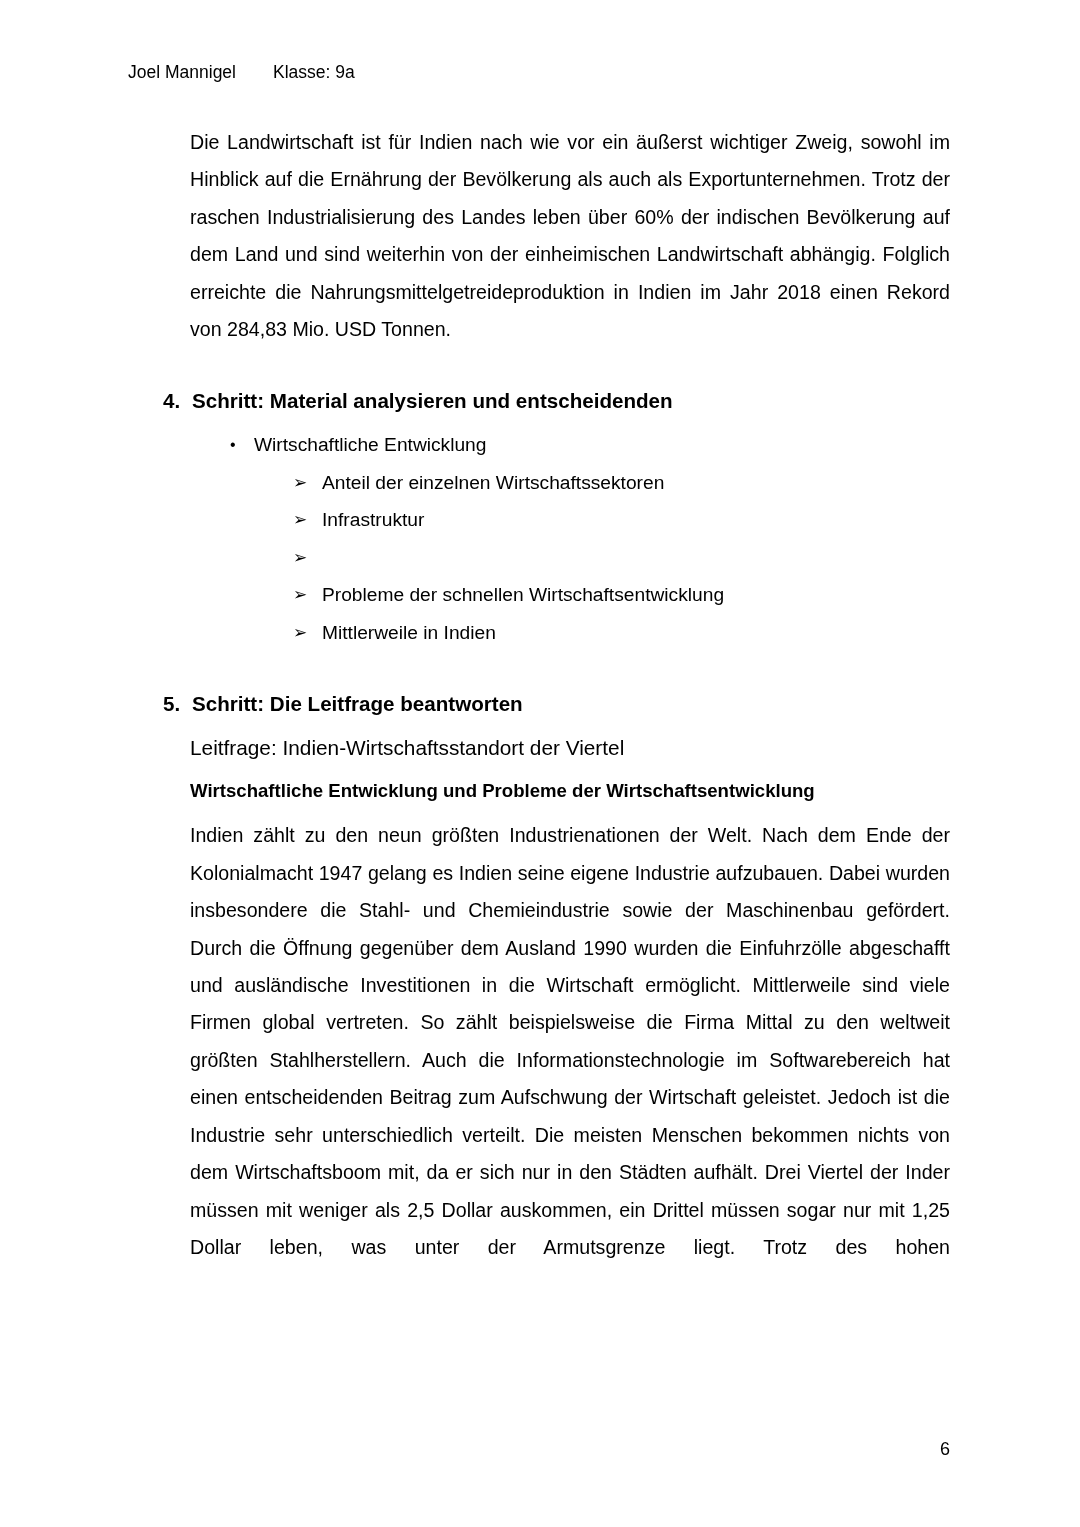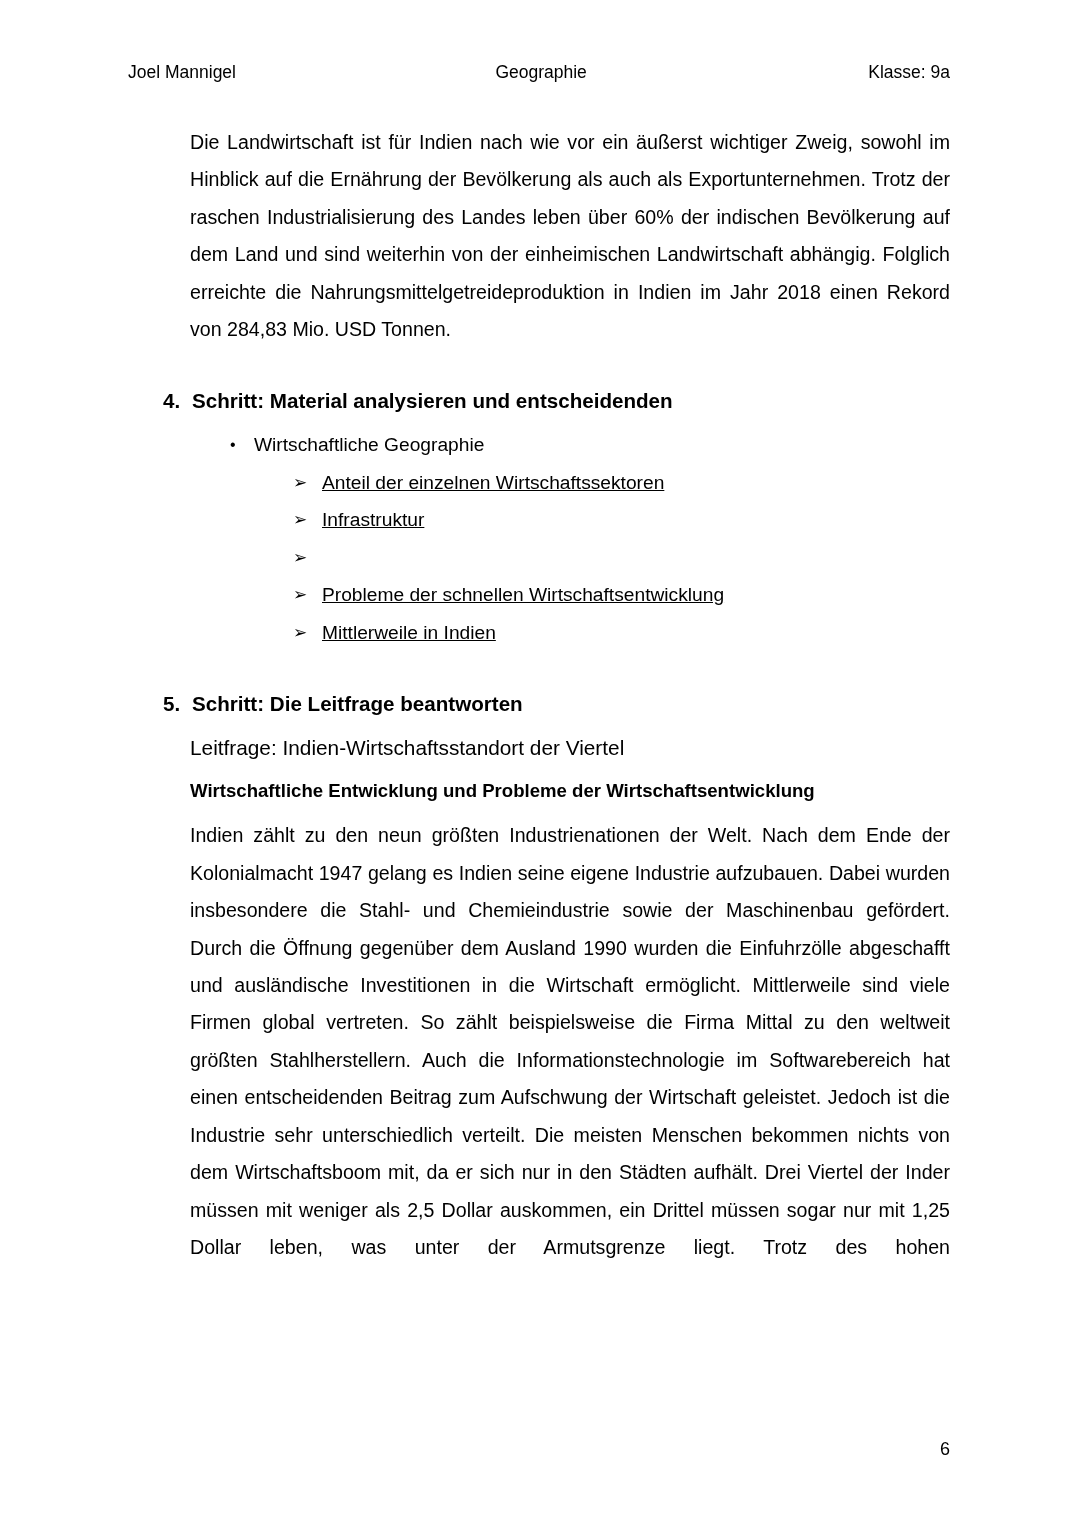--- a/index.html
+++ b/index.html
@@ -99,21 +99,21 @@
     margin: 0;
   }
   .bullet-l2 .mark {
     flex: 0 0 29px;
     width: 29px;
     margin-left: 103px;
     font-size: 17px;
     line-height: 37.5px;
     font-family: "DejaVu Sans", sans-serif;
   }
-  .bullet-l2 .label { flex: 1 1 auto; text-decoration: underline; }
+  .bullet-l2 .label { flex: 1 1 auto; }
 
   
   .gap-38 { height: 38px; }
   .gap-12 { height: 12px; }
   .gap-10 { height: 10px; }
 
   .leitfrage-line {
     font-size: 20.8px;
     line-height: 34px;
     margin: 0;
@@ -135,41 +135,40 @@
     text-align: right;
   }
 </style>
 </head>
 <body>
 
 <div class="page">
 
   <div class="doc-header">
     <span class="hdr-left">Joel Mannigel</span>
-    <span class="hdr-center">Geographie</span>
     <span class="hdr-right">Klasse: 9a</span>
   </div>
 
   <div class="content">
 
 
     <p class="body nojust-last">Die Landwirtschaft ist für Indien nach wie vor ein äußerst wichtiger Zweig, sowohl im Hinblick auf die Ernährung der Bevölkerung als auch als Exportunternehmen. Trotz der raschen Industrialisierung des Landes leben über 60% der indischen Bevölkerung auf dem Land und sind weiterhin von der einheimischen Landwirtschaft abhängig. Folglich erreichte die Nahrungsmittelgetreideproduktion in Indien im Jahr 2018 einen Rekord von 284,83 Mio. USD Tonnen.</p>
 
     <div class="gap-38"></div>
 
     <div class="step-heading">
       <span class="num">4.</span>
       <span class="txt">Schritt: Material analysieren und entscheidenden</span>
     </div>
 
     <div class="gap-10"></div>
 
     <div class="bullet-l1">
       <span class="mark">•</span>
-      <span class="label">Wirtschaftliche Geographie</span>
+      <span class="label">Wirtschaftliche Entwicklung</span>
     </div>
 
     <div class="bullet-l2">
       <span class="mark">➢</span>
       <span class="label">Anteil der einzelnen Wirtschaftssektoren</span>
     </div>
     <div class="bullet-l2">
       <span class="mark">➢</span>
       <span class="label">Infrastruktur</span>
     </div>

